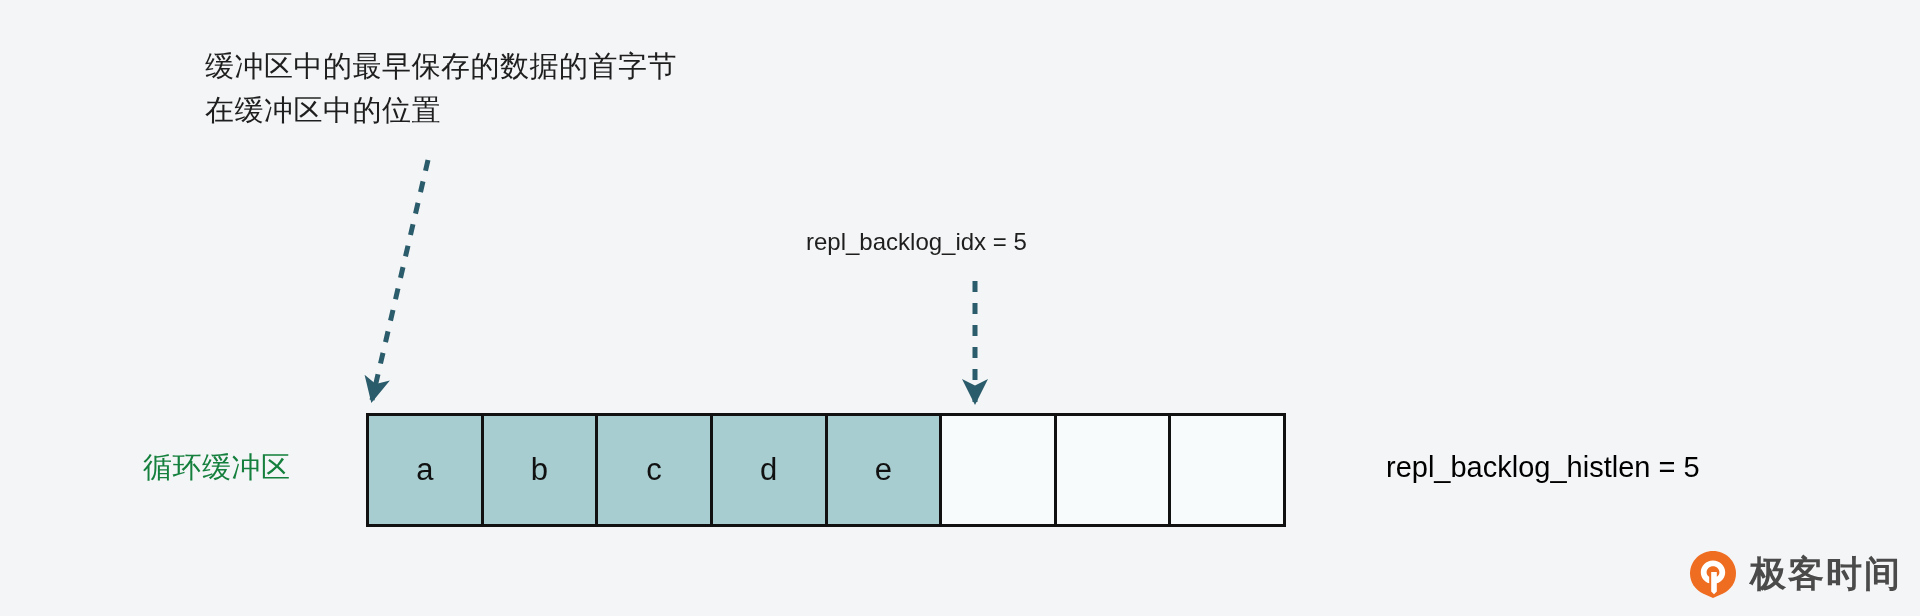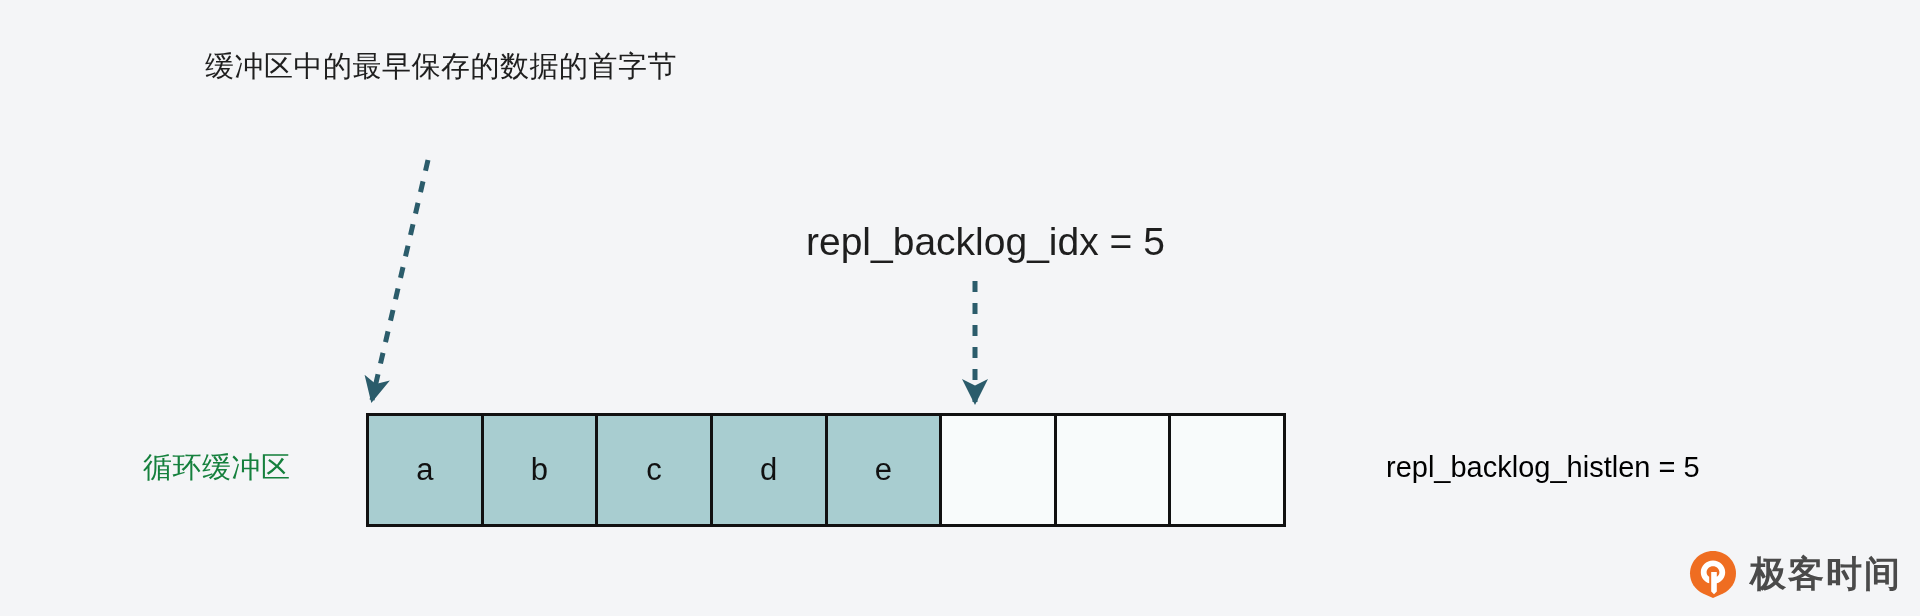--- a/index.html
+++ b/index.html
@@ -32,21 +32,21 @@
     color: #1e1e1e;
     white-space: nowrap;
     letter-spacing: 0.5px;
   }
   #origin-note .note-line { display: block; }
 
   
   #idx-label {
     left: 806px;
     top: 224px;
-    font-size: 39px;
+    font-size: 24px;
     line-height: 36px;
     color: #1e1e1e;
     white-space: nowrap;
   }
 
   
   #histlen-label {
     left: 1386px;
     top: 449px;
     font-size: 29px;
@@ -116,20 +116,21 @@
     text-align: center;
   }
 </style>
 </head>
 <body>
 
 <div id="stage">
 
   <div id="origin-note" class="abs">
     <span class="note-line">缓冲区中的最早保存的数据的首字节</span>
+    <span class="note-line">在缓冲区中的位置</span>
   </div>
 
   <div id="idx-label" class="abs">repl_backlog_idx = 5</div>
 
   <div id="histlen-label" class="abs">repl_backlog_histlen = 5</div>
 
   <div id="buffer-label" class="abs">循环缓冲区</div>
 
   <div id="buffer" class="abs">
       <div class="cell filled">a</div>

